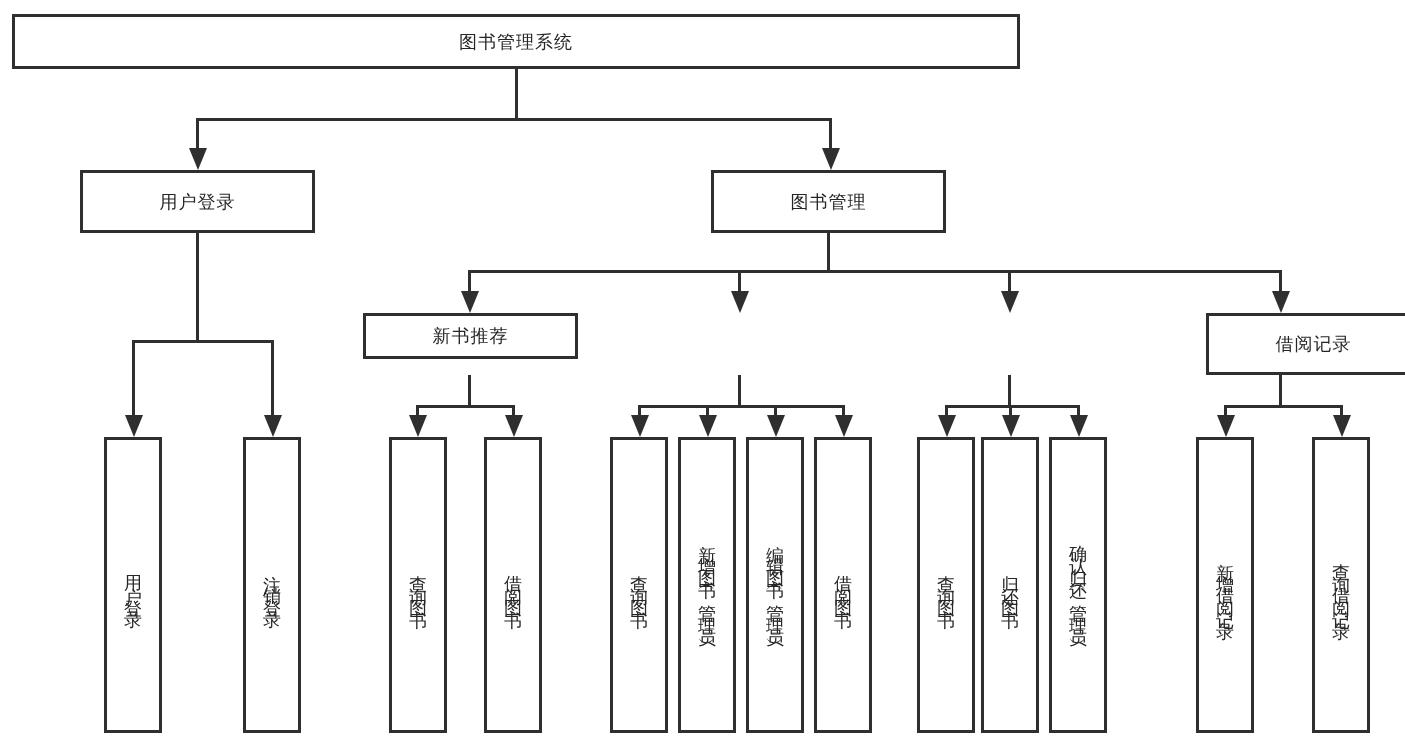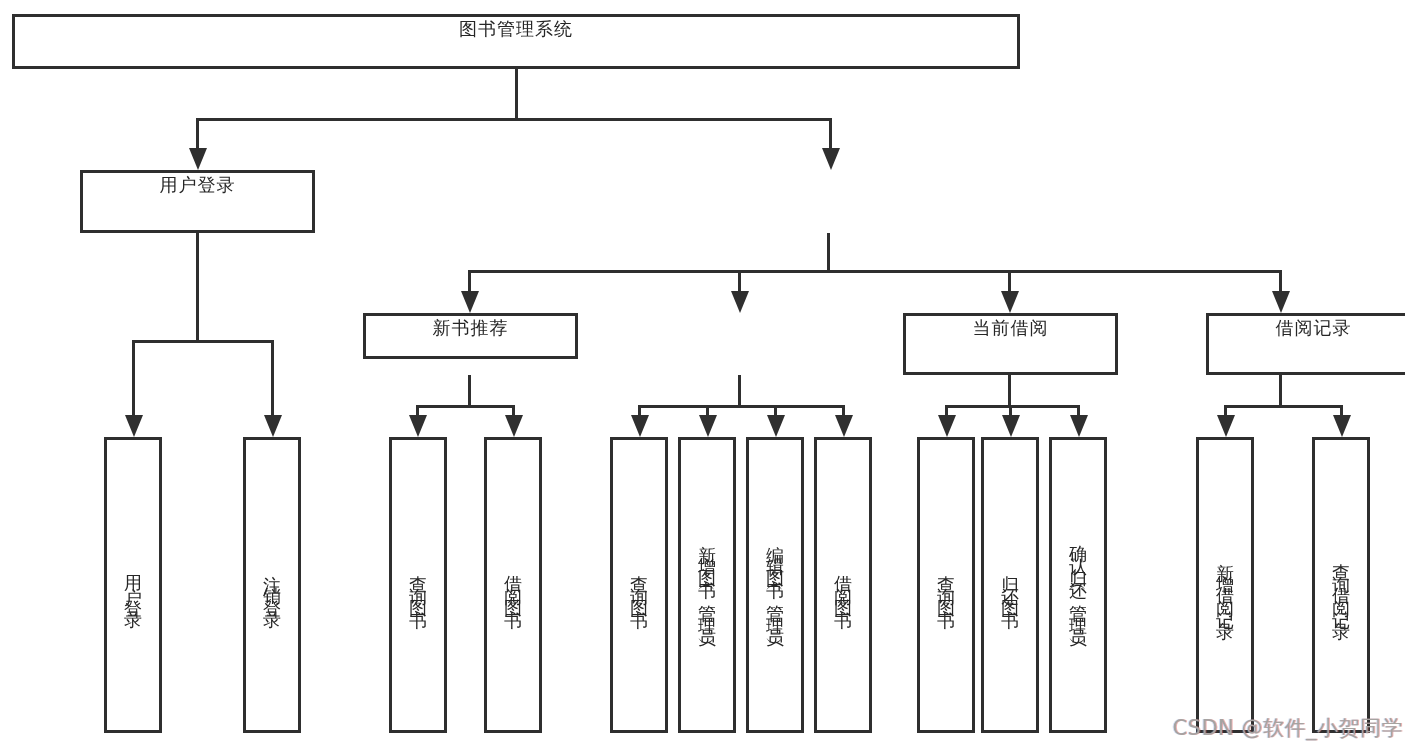--- a/index.html
+++ b/index.html
@@ -12,21 +12,21 @@
     width:1405px;height:747px;
     background:#ffffff;
     font-family:"DejaVu Sans","Liberation Sans",sans-serif;
     overflow:hidden;
   }
   .box{
     position:absolute;
     box-sizing:border-box;
     border:3px solid var(--line);
     background:#ffffff;
-    display:flex;align-items:flex-start;justify-content:center;
+    display:flex;align-items:center;justify-content:center;
     font-size:18px;color:var(--text);
     letter-spacing:1px;
     white-space:nowrap;
   }
   .vbox{
     position:absolute;
     box-sizing:border-box;
     border:3px solid var(--line);
     background:#ffffff;
     display:flex;align-items:center;justify-content:center;
@@ -64,20 +64,23 @@
   <div class="vl" style="left:515px;top:69px;height:51px;"></div>
   <div class="hl" style="left:196px;top:118px;width:636px;"></div>
   <div class="vl" style="left:196px;top:118px;height:34px;"></div>
   <div class="ar" style="left:189px;top:148px;"></div>
   <div class="vl" style="left:829px;top:118px;height:34px;"></div>
   <div class="ar" style="left:822px;top:148px;"></div>
 
   <div class="box" style="left:80px;top:170px;width:235px;height:63px;">
     <span>用户登录</span>
   </div>
+  <div class="box" style="left:711px;top:170px;width:235px;height:63px;">
+    <span>图书管理</span>
+  </div>
 
   <div class="vl" style="left:196px;top:233px;height:110px;"></div>
   <div class="hl" style="left:132px;top:340px;width:142px;"></div>
   <div class="vl" style="left:132px;top:340px;height:77px;"></div>
   <div class="ar" style="left:125px;top:415px;"></div>
   <div class="vl" style="left:271px;top:340px;height:77px;"></div>
   <div class="ar" style="left:264px;top:415px;"></div>
 
   <div class="vl" style="left:827px;top:233px;height:40px;"></div>
   <div class="hl" style="left:468px;top:270px;width:814px;"></div>
@@ -85,23 +88,20 @@
   <div class="ar" style="left:461px;top:291px;"></div>
   <div class="vl" style="left:738px;top:270px;height:24px;"></div>
   <div class="ar" style="left:731px;top:291px;"></div>
   <div class="vl" style="left:1008px;top:270px;height:24px;"></div>
   <div class="ar" style="left:1001px;top:291px;"></div>
   <div class="vl" style="left:1279px;top:270px;height:24px;"></div>
   <div class="ar" style="left:1272px;top:291px;"></div>
 
   <div class="box" style="left:363px;top:313px;width:215px;height:46px;">
     <span>新书推荐</span>
-  </div>
-  <div class="box" style="left:903px;top:313px;width:215px;height:62px;">
-    <span>当前借阅</span>
   </div>
   <div class="box" style="left:1206px;top:313px;width:215px;height:62px;">
     <span>借阅记录</span>
   </div>
 
   <div class="vl" style="left:468px;top:375px;height:33px;"></div>
   <div class="hl" style="left:416px;top:405px;width:99px;"></div>
   <div class="vl" style="left:416px;top:405px;height:13px;"></div>
   <div class="ar" style="left:409px;top:415px;"></div>
   <div class="vl" style="left:512px;top:405px;height:13px;"></div>
@@ -167,15 +167,14 @@
   <div class="vbox" style="left:1049px;top:437px;width:58px;height:296px;">
     <span>确认归还（管理员）</span>
   </div>
   <div class="vbox" style="left:1196px;top:437px;width:58px;height:296px;">
     <span>新增借阅记录</span>
   </div>
   <div class="vbox" style="left:1312px;top:437px;width:58px;height:296px;">
     <span>查询借阅记录</span>
   </div>
 
-  <div class="watermark">CSDN @软件_小贺同学</div>
 
 </div>
 
 </body></html>

